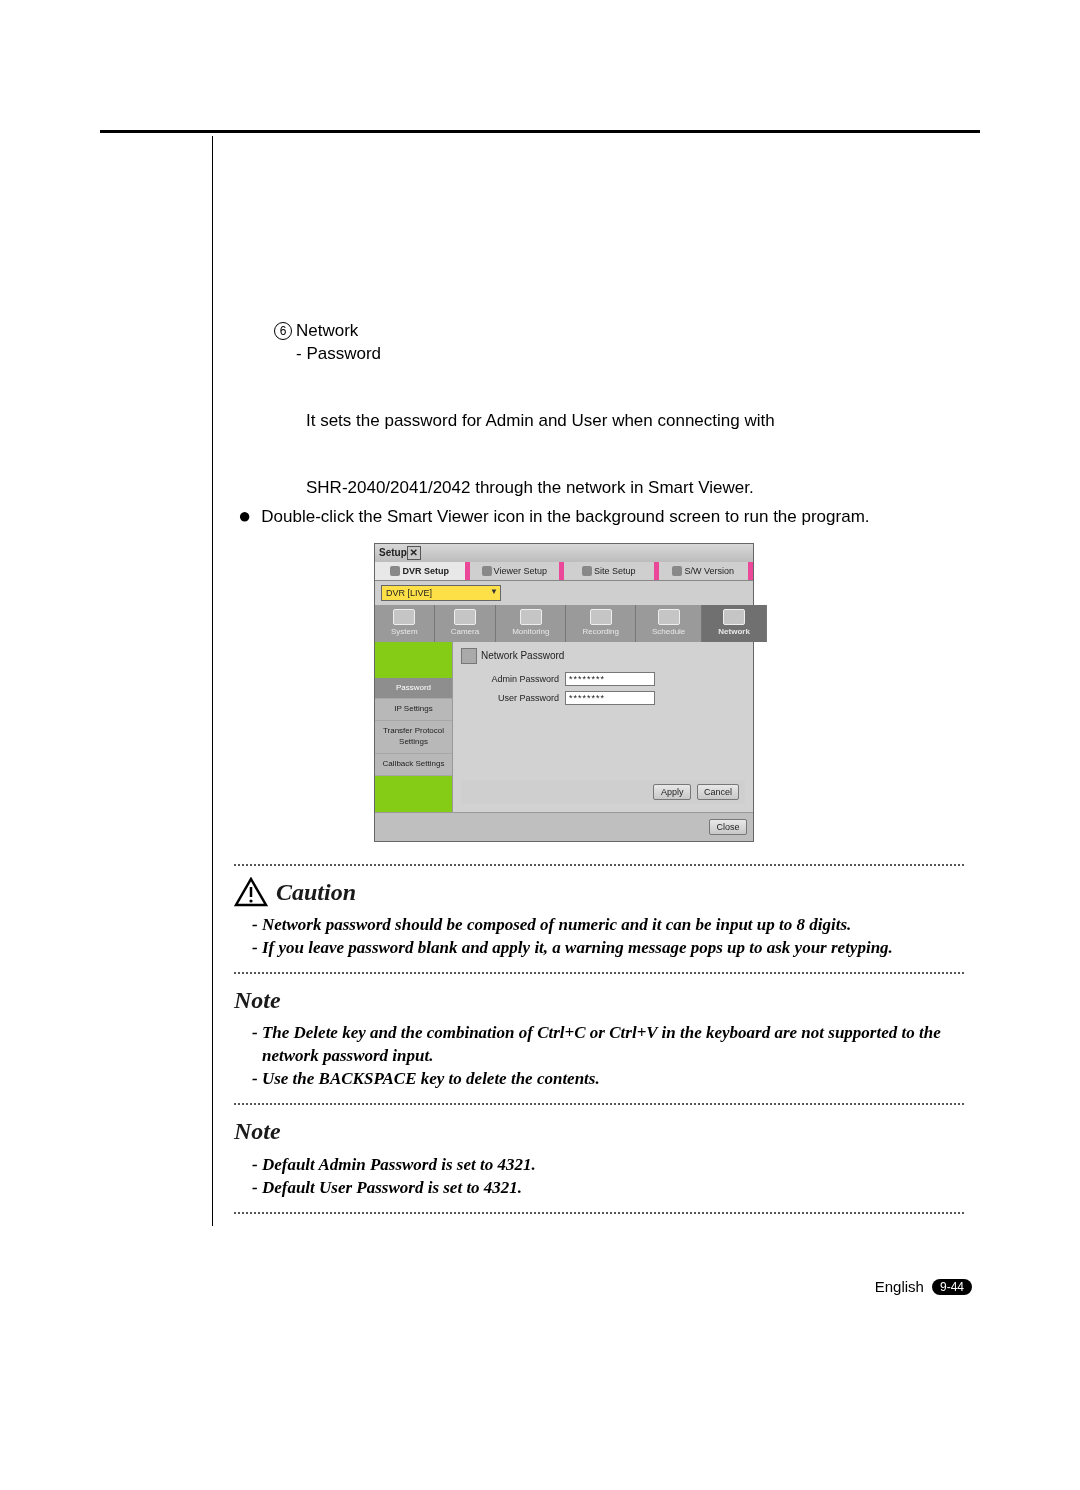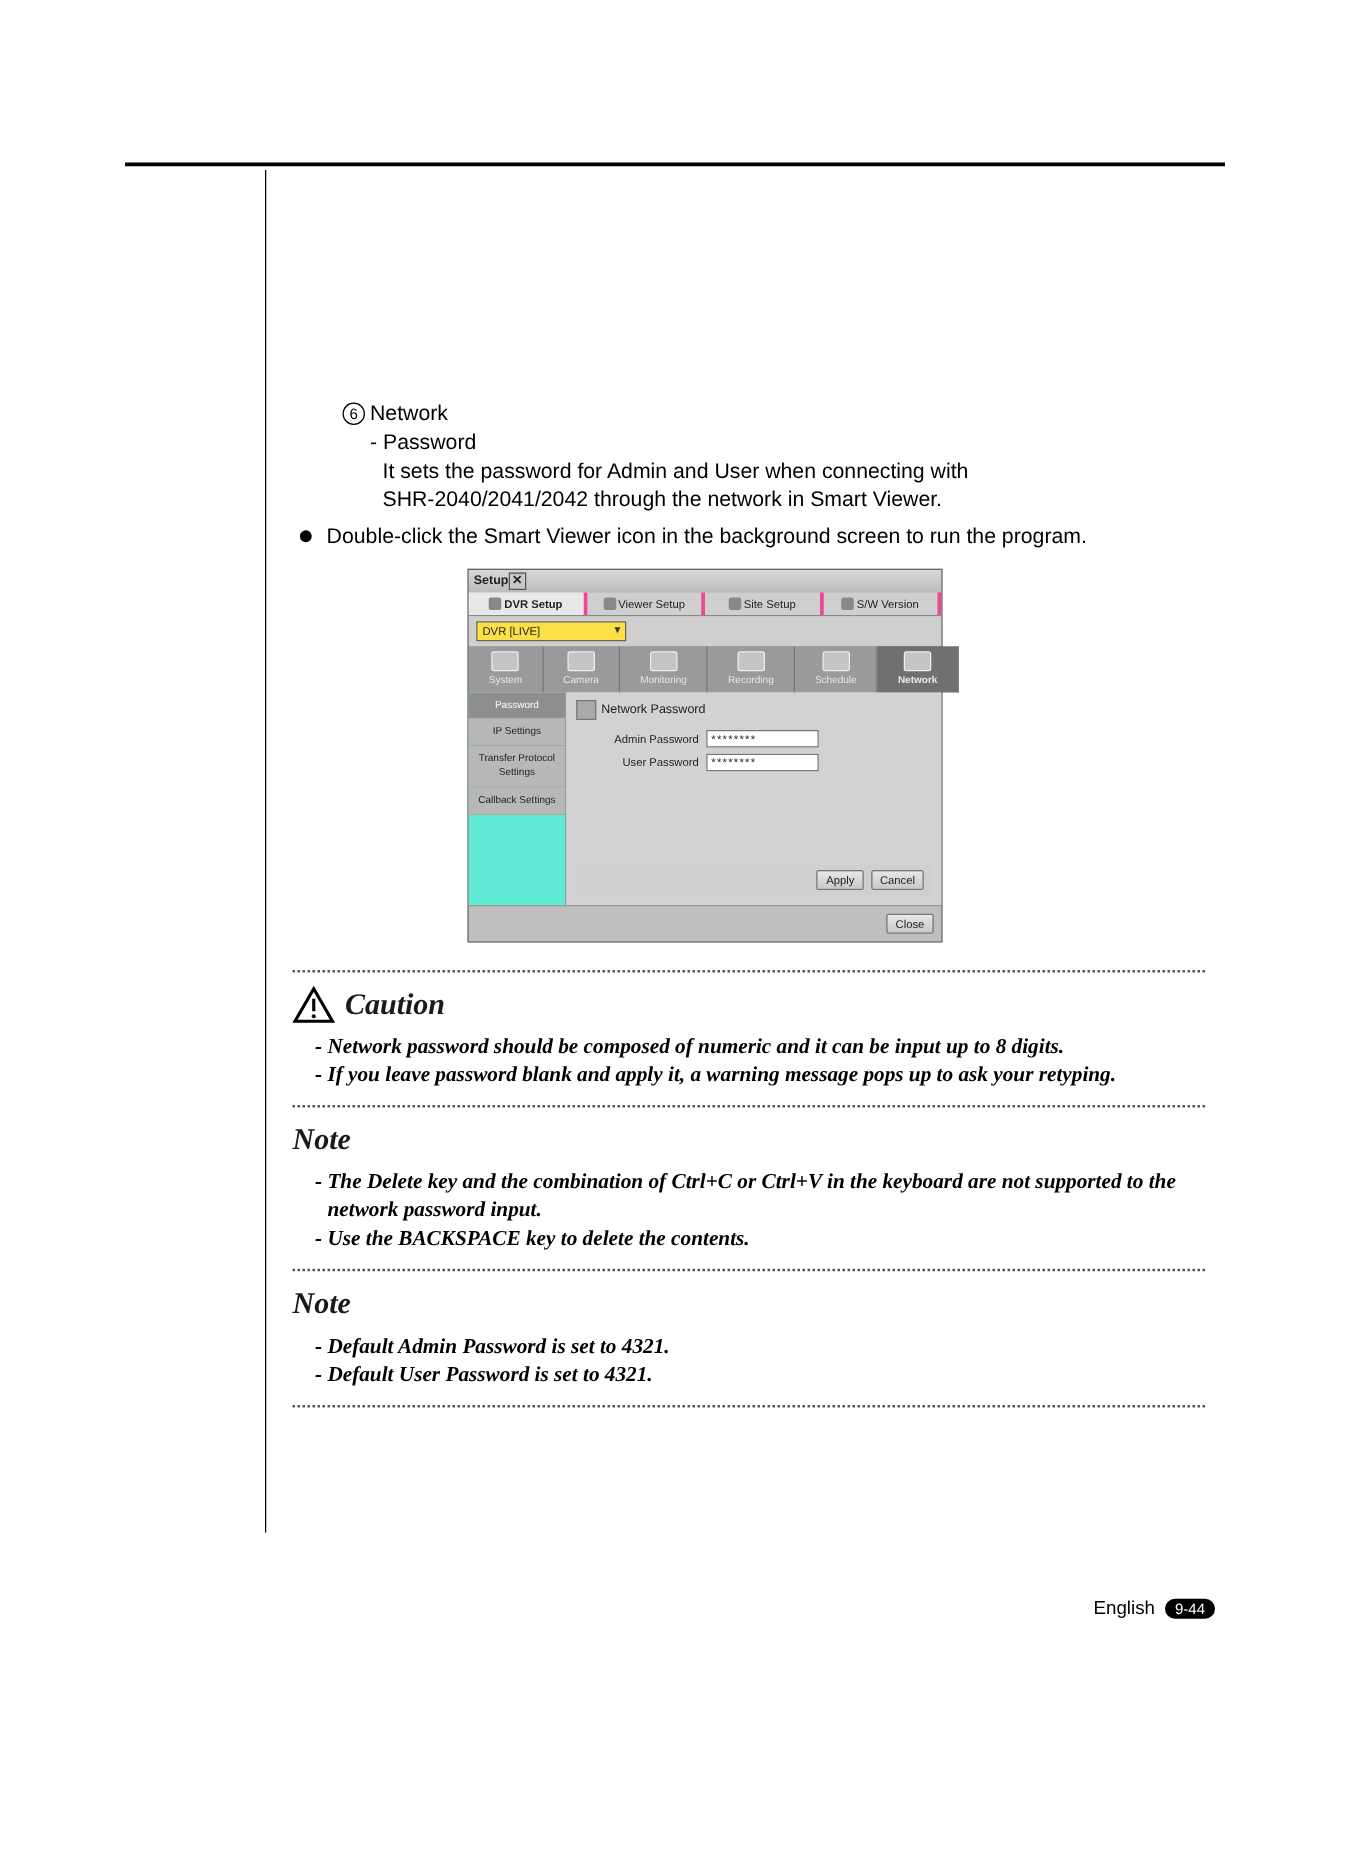--- a/index.html
+++ b/index.html
@@ -44,21 +44,21 @@
     border: 1.2px solid #000;
     border-radius: 50%;
     text-align: center;
     font-size: 12px;
     line-height: 16px;
     vertical-align: 1px;
     margin-right: 4px;
   }
   .indent-a { padding-left: 40px; }
   .indent-b { padding-left: 62px; }
-  .indent-c { padding-left: 72px; }
+  .indent-c { padding-left: 72px; margin-top: 44px; }
   .bullet-row { display: flex; margin-top: 6px; }
   .bullet-dot { font-size: 22px; line-height: 20px; padding: 0 10px 0 4px; }
 
   
   .shot {
     margin: 14px 0 0 140px;
     width: 380px;
     background: #b0b0b0;
     border: 1px solid #666;
     font-size: 10px;
@@ -70,21 +70,21 @@
     padding: 2px 4px; font-weight: bold; font-size: 10px;
   }
   .shot-close {
     width: 14px; height: 14px; border: 1px solid #555;
     background: #c8c8c8; text-align: center; line-height: 12px;
     font-size: 10px;
   }
   .shot-tabs { display: flex; background: #cfcfcf; border-bottom: 1px solid #888; }
   .shot-tab {
     flex: 1; padding: 3px 2px; text-align: center;
-    border-right: 3px solid #ec4899; font-size: 9px;
+    border-right: 5px solid #ec4899; font-size: 9px;
     display: flex; align-items: center; justify-content: center; gap: 2px;
   }
   .shot-tab.active { background: #e8e8e8; font-weight: bold; }
   .tab-ico { width: 10px; height: 10px; background: #888; border-radius: 2px; display:inline-block; }
   .dvr-row { padding: 4px 6px; background: #cfcfcf; }
   .dvr-select {
     display: inline-block; width: 120px; height: 16px;
     background: #fde047; border: 1px solid #666; font-size: 9px;
     padding: 1px 4px; position: relative;
   }
@@ -97,22 +97,22 @@
     flex: 1; text-align: center; padding: 4px 16px;
     border-right: 1px solid #777; color: #e8e8e8; font-size: 8px;
   }
   .icon-cell.sel { background: #707070; font-weight: bold; }
   .icon-glyph {
     width: 22px; height: 16px; margin: 0 auto 2px;
     background: #c5c5c5; border: 1px solid #eee; border-radius: 2px;
   }
   .shot-body { display: flex; background: #cfcfcf; min-height: 170px; }
   .side {
-    width: 78px; background: #5eead4; border-right: 1px solid #999;
-    display: flex; flex-direction: column;
+    width: 78px; background: #84cc16; border-right: 1px solid #999;
+    display: flex; flex-direction: column; justify-content: center;
   }
   .side-btn {
     padding: 5px 3px; text-align: center; font-size: 8px;
     border-bottom: 1px solid #a8a8a8; background:#b8b8b8; color:#222;
   }
   .side-btn.sel { background: #8e8e8e; color: #fff; }
   .panel { flex: 1; padding: 6px 8px; background:#d2d2d2; }
   .panel-h { display:flex; align-items:center; gap:4px; font-weight:normal; font-size:10px; margin-bottom:8px;}
   .panel-ico { width:16px;height:16px;background:#aaa;border:1px solid #777;}
   .field-row { display:flex; align-items:center; gap:6px; margin:5px 0 5px 18px;}

